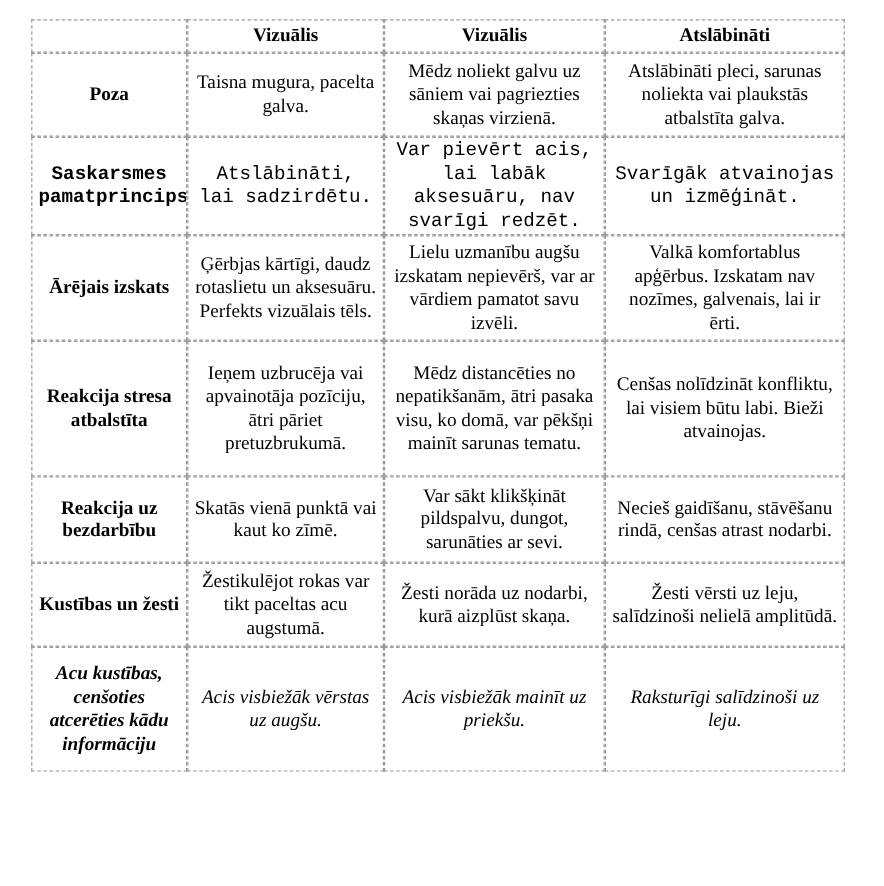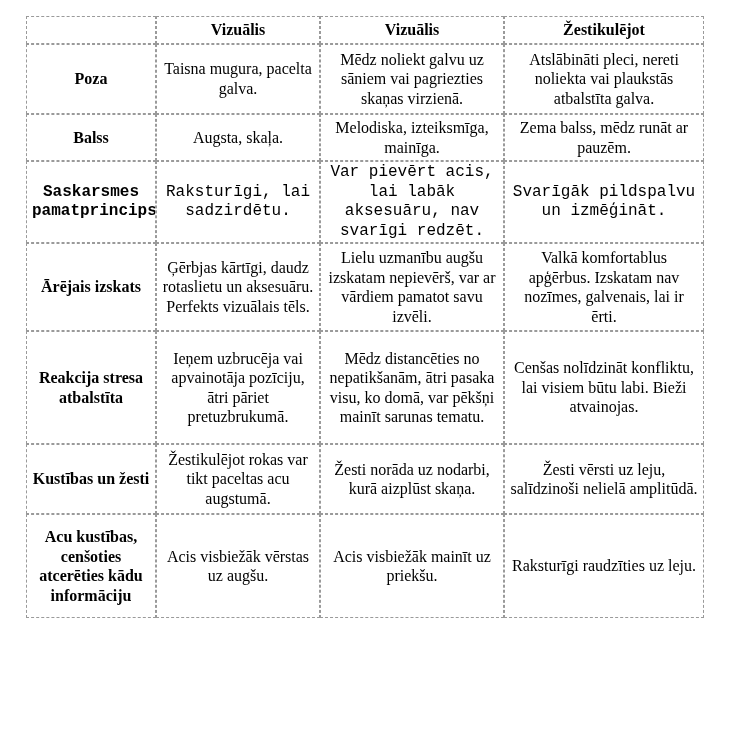--- a/index.html
+++ b/index.html
@@ -58,67 +58,67 @@
       <col class="c0">
         <col class="c1">
         <col class="c2">
         <col class="c3">
     </colgroup>
     <tbody>
       <tr style="height:28px;">
         <th></th>
         <th>Vizuālis</th>
         <th>Vizuālis</th>
-        <th>Žestikulējot</th>
+        <th>Atslābināti</th>
       </tr>
 
       <tr style="height:70px;">
         <td class="rowhead">Poza</td>
         <td>Taisna mugura, pacelta galva.</td>
         <td>Mēdz noliekt galvu uz sāniem vai pagriezties skaņas virzienā.</td>
-        <td>Atslābināti pleci, nereti noliekta vai plaukstās atbalstīta galva.</td>
+        <td>Atslābināti pleci, sarunas noliekta vai plaukstās atbalstīta galva.</td>
       </tr>
 
-      <tr style="height:47px;">
-        <td class="rowhead">Balss</td>
-        <td>Augsta, skaļa.</td>
-        <td>Melodiska, izteiksmīga, mainīga.</td>
-        <td>Zema balss, mēdz runāt ar pauzēm.</td>
-      </tr>
 
       <tr style="height:70px;font-family:Liberation Mono, monospace;">
         <td class="rowhead">Saskarsmes pamatprincips</td>
-        <td>Raksturīgi, lai sadzirdētu.</td>
+        <td>Atslābināti, lai sadzirdētu.</td>
         <td>Var pievērt acis, lai labāk aksesuāru, nav svarīgi redzēt.</td>
-        <td>Svarīgāk pildspalvu un izmēģināt.</td>
+        <td>Svarīgāk atvainojas un izmēģināt.</td>
       </tr>
 
       <tr style="height:88px;">
         <td class="rowhead">Ārējais izskats</td>
         <td>Ģērbjas kārtīgi, daudz rotaslietu un aksesuāru. Perfekts vizuālais tēls.</td>
         <td>Lielu uzmanību augšu izskatam nepievērš, var ar vārdiem pamatot savu izvēli.</td>
         <td>Valkā komfortablus apģērbus. Izskatam nav nozīmes, galvenais, lai ir ērti.</td>
       </tr>
 
       <tr style="height:113px;">
         <td class="rowhead">Reakcija stresa atbalstīta</td>
         <td>Ieņem uzbrucēja vai apvainotāja pozīciju, ātri pāriet pretuzbrukumā.</td>
         <td>Mēdz distancēties no nepatikšanām, ātri pasaka visu, ko domā, var pēkšņi mainīt sarunas tematu.</td>
         <td>Cenšas nolīdzināt konfliktu, lai visiem būtu labi. Bieži atvainojas.</td>
       </tr>
 
+      <tr style="height:72px;">
+        <td class="rowhead">Reakcija uz bezdarbību</td>
+        <td>Skatās vienā punktā vai kaut ko zīmē.</td>
+        <td>Var sākt klikšķināt pildspalvu, dungot, sarunāties ar sevi.</td>
+        <td>Necieš gaidīšanu, stāvēšanu rindā, cenšas atrast nodarbi.</td>
+      </tr>
 
       <tr style="height:70px;">
         <td class="rowhead">Kustības un žesti</td>
         <td>Žestikulējot rokas var tikt paceltas acu augstumā.</td>
         <td>Žesti norāda uz nodarbi, kurā aizplūst skaņa.</td>
         <td>Žesti vērsti uz leju, salīdzinoši nelielā amplitūdā.</td>
       </tr>
 
-      <tr style="height:104px;">
+      <tr style="height:104px;font-style:italic;">
         <td class="rowhead">Acu kustības, cenšoties atcerēties kādu informāciju</td>
         <td>Acis visbiežāk vērstas uz augšu.</td>
         <td>Acis visbiežāk mainīt uz priekšu.</td>
-        <td>Raksturīgi raudzīties uz leju.</td>
+        <td>Raksturīgi salīdzinoši uz leju.</td>
       </tr>
     </tbody>
   </table>
 </div>
 
 </body></html>

